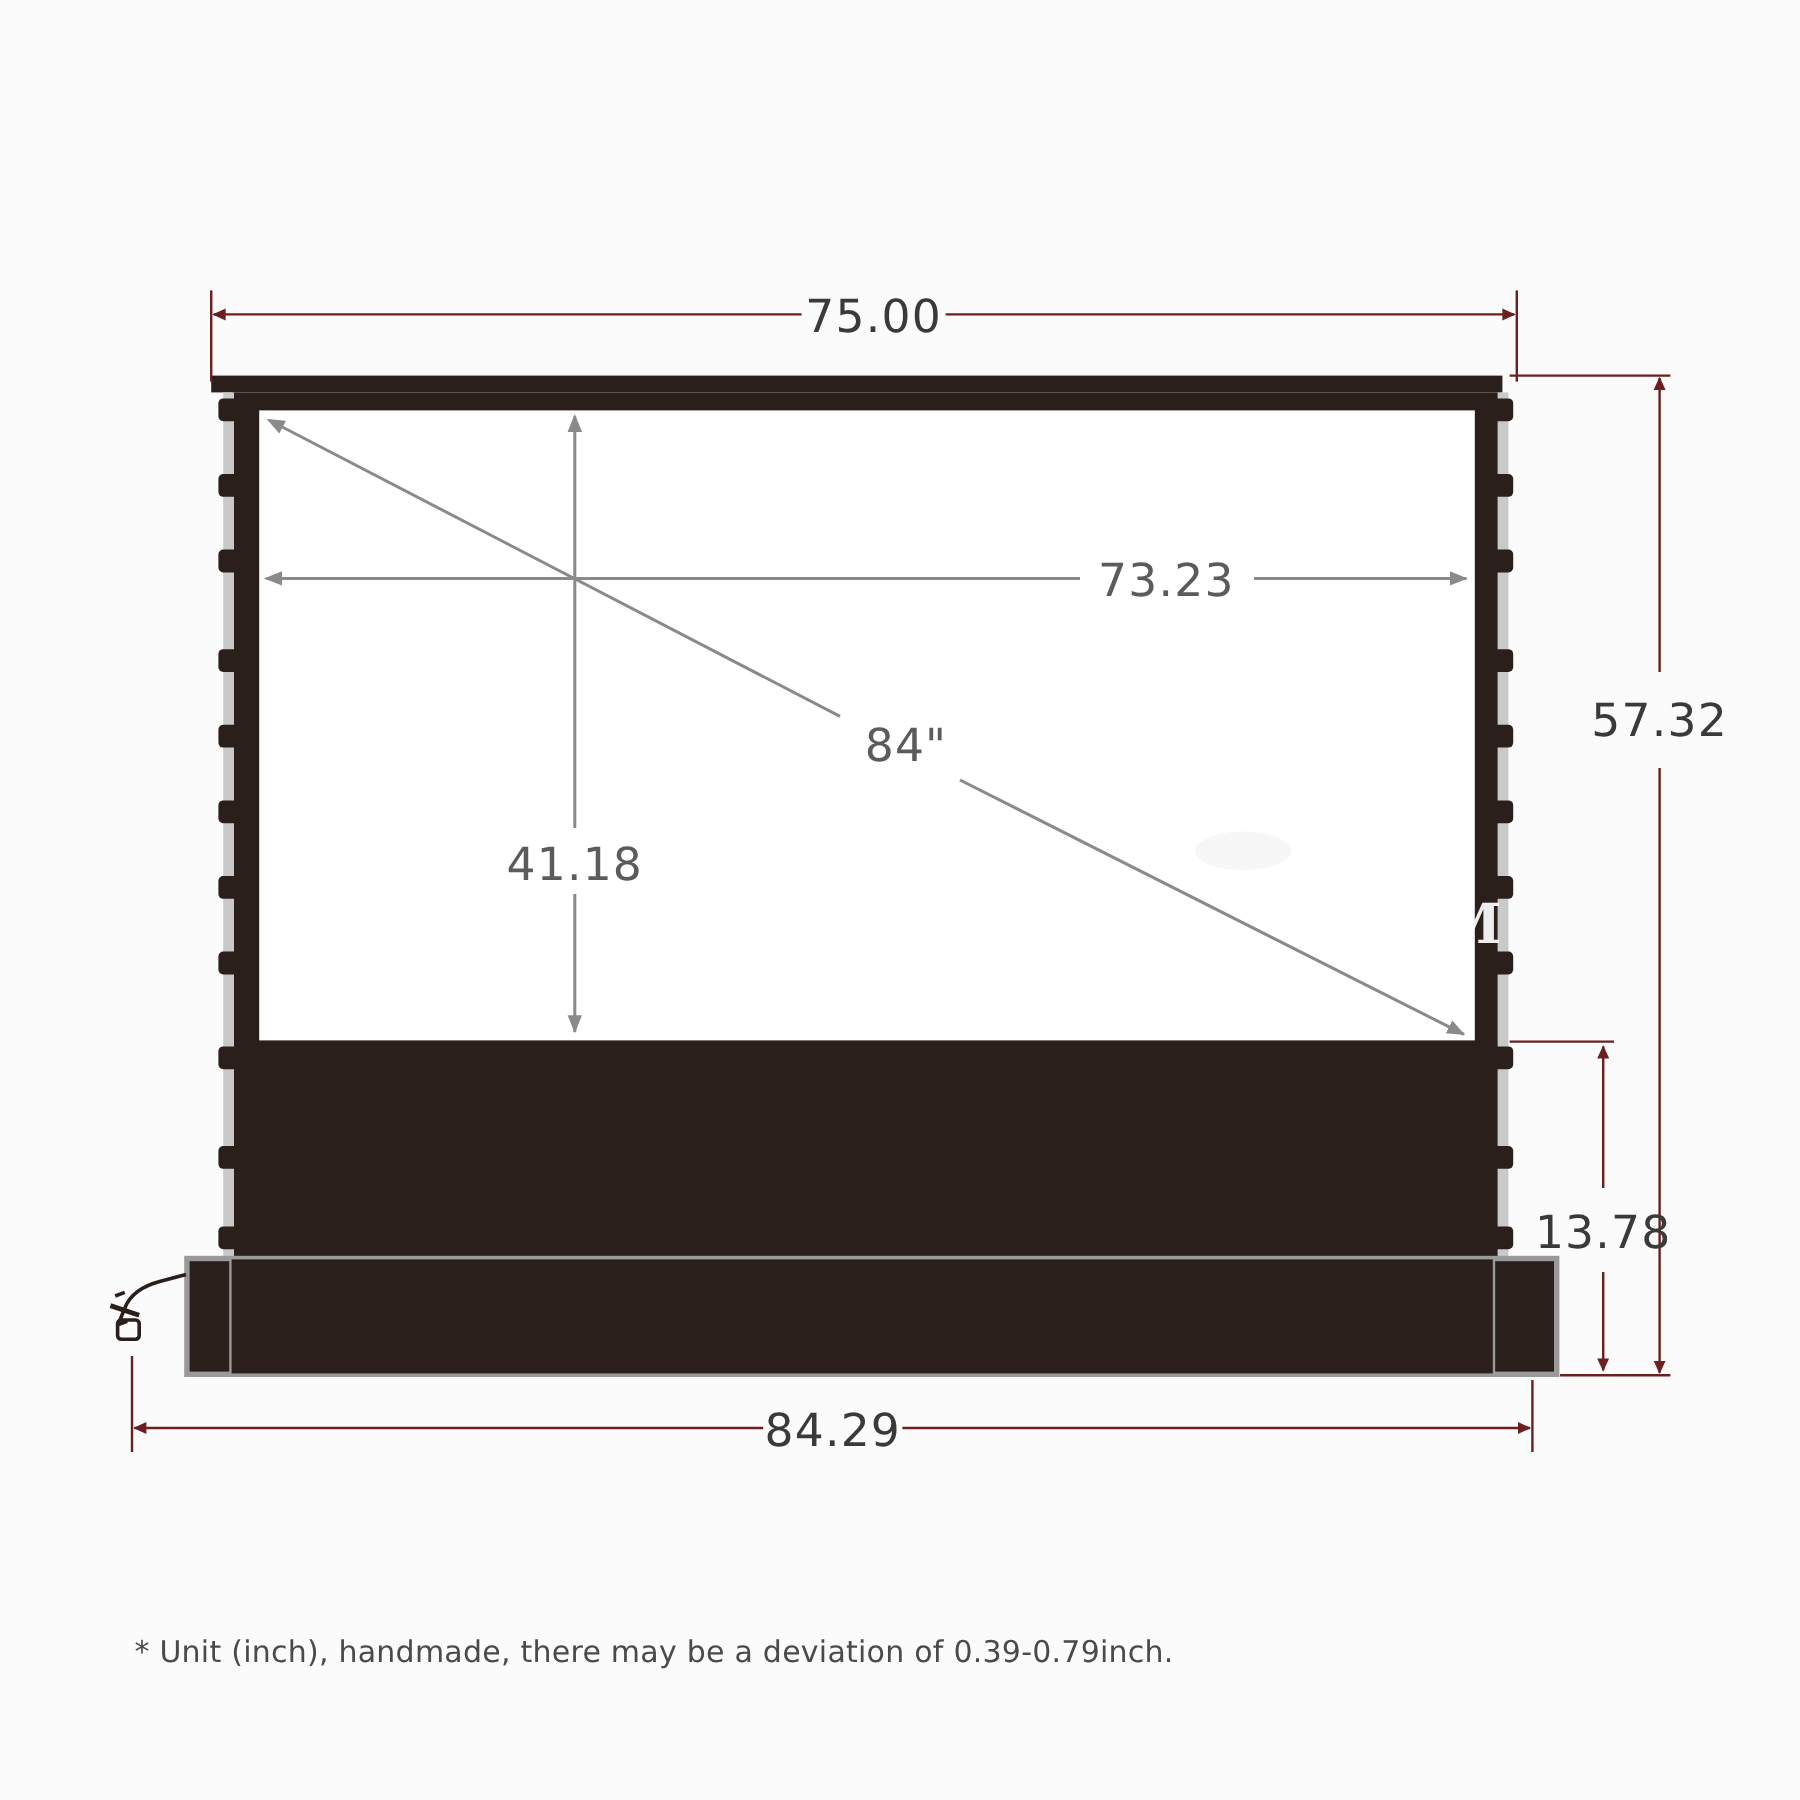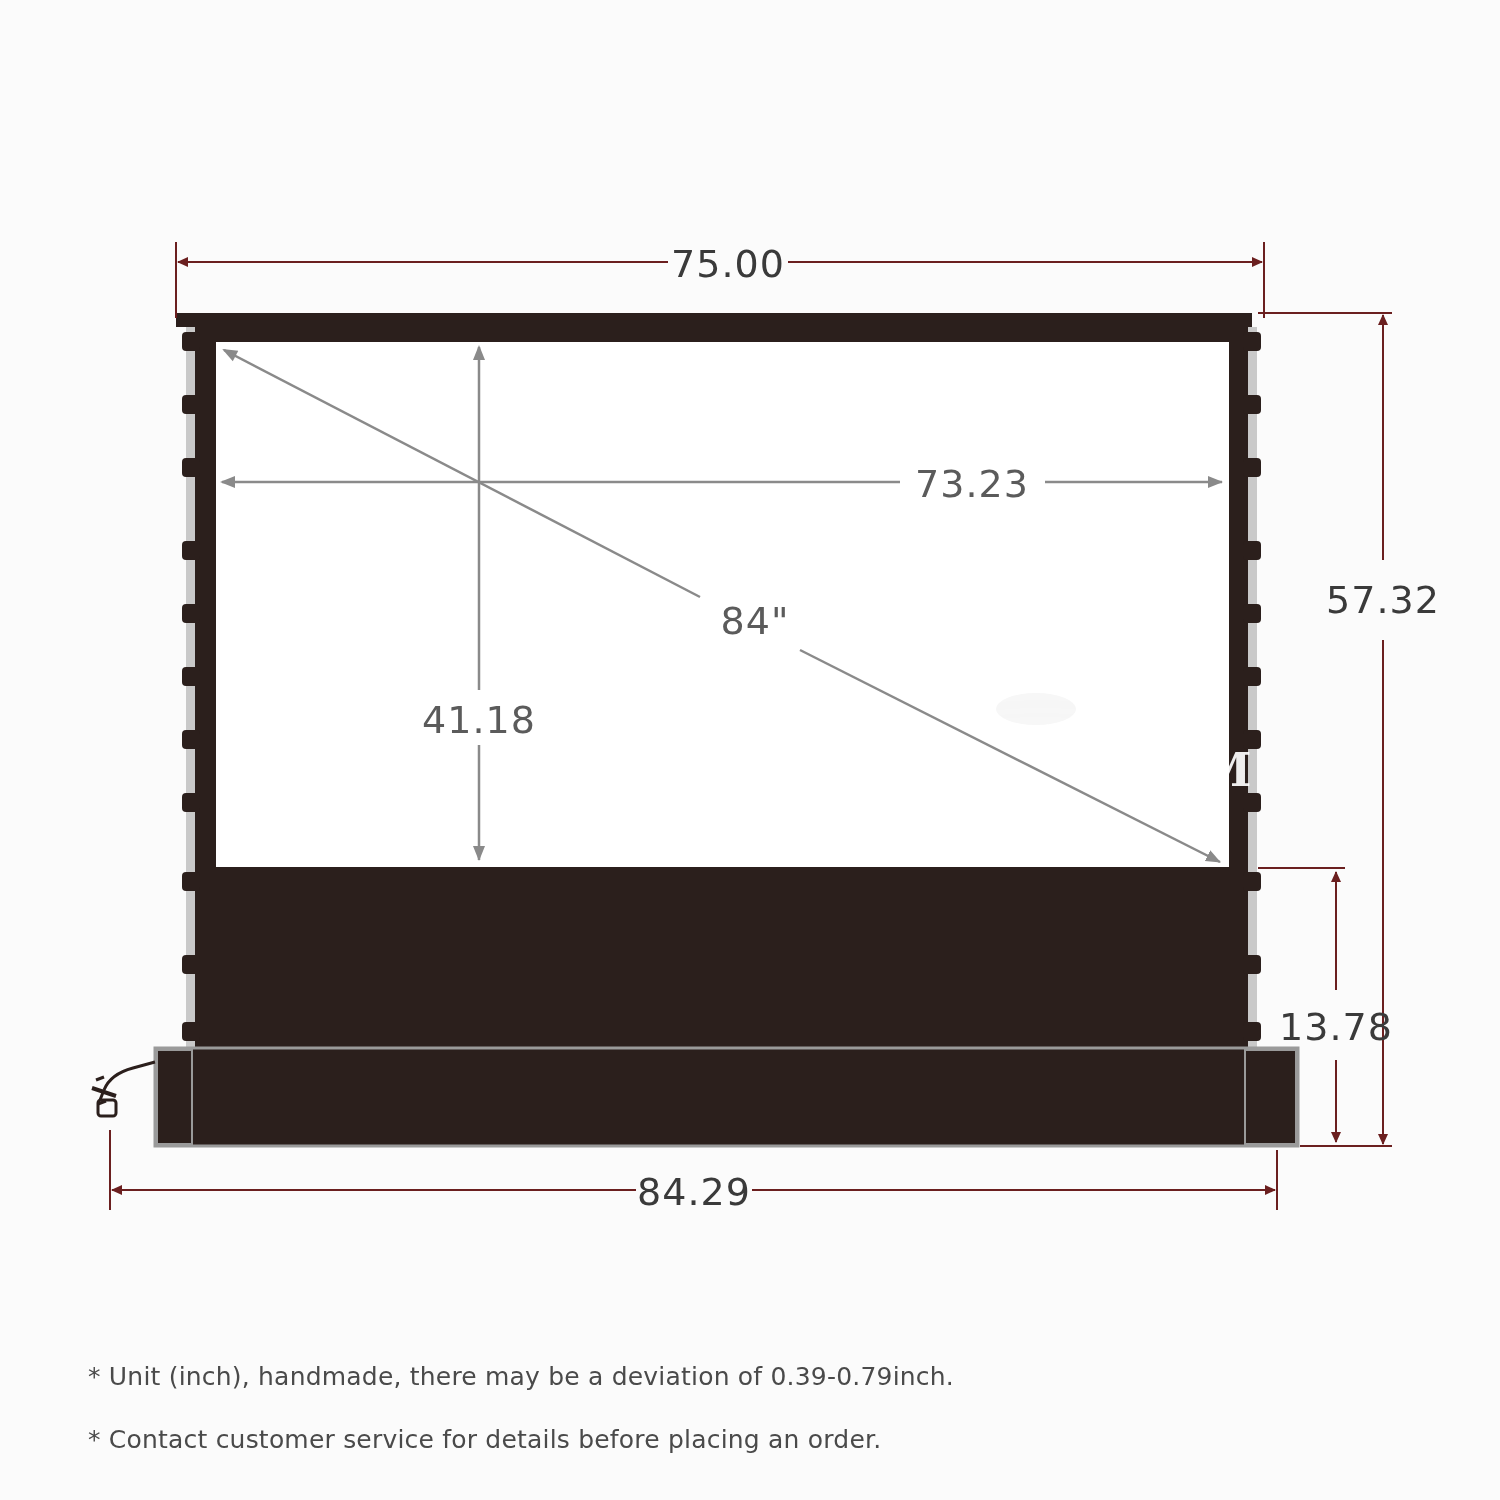--- a/index.html
+++ b/index.html
@@ -39,20 +39,21 @@
     fill: #3a3a3a;
     letter-spacing: 1px;
   }
   .note-text {
     position: absolute;
     font-family: "DejaVu Sans", sans-serif;
     font-size: 25px;
     color: #4a4a4a;
     letter-spacing: 0.2px;
     white-space: nowrap;
+    margin-left: 24px;
   }
   #note1 { left: 88px; top: 1362px; }
   #note2 { left: 88px; top: 1425px; }
   .wm-text {
     font-family: "DejaVu Serif", serif;
     fill: #ffffff;
     font-weight: bold;
   }
 </style>
 </head>
@@ -189,14 +190,13 @@
     <g>
       <line x1="110" y1="1130" x2="110" y2="1210" stroke="#6b1f1f" stroke-width="2"></line>
       <line x1="1277" y1="1150" x2="1277" y2="1210" stroke="#6b1f1f" stroke-width="2"></line>
       <line x1="112" y1="1190" x2="636" y2="1190" stroke="#6b1f1f" stroke-width="2" marker-start="url(#arrL)"></line>
       <line x1="752" y1="1190" x2="1275" y2="1190" stroke="#6b1f1f" stroke-width="2" marker-end="url(#arrR)"></line>
       <text class="dim-text-dark" x="694" y="1205" text-anchor="middle">84.29</text>
     </g>
   </svg>
 
   <div class="note-text" id="note1">* Unit (inch), handmade, there may be a deviation of 0.39-0.79inch.</div>
-  <div class="note-text" id="note2">* Contact customer service for details before placing an order.</div>
 </div>
 
 </body></html>

